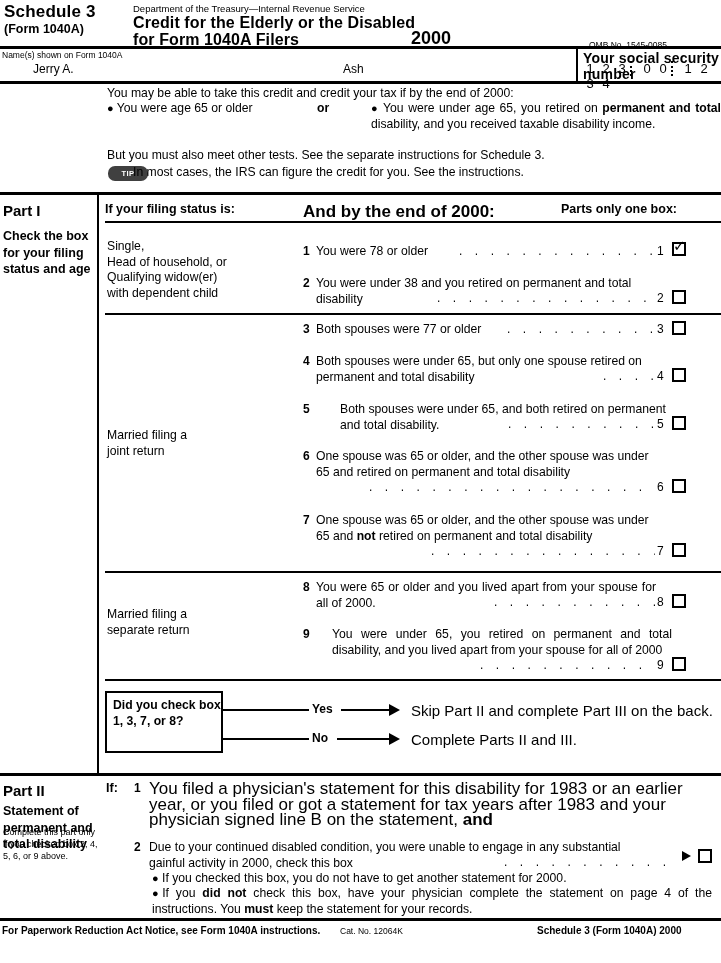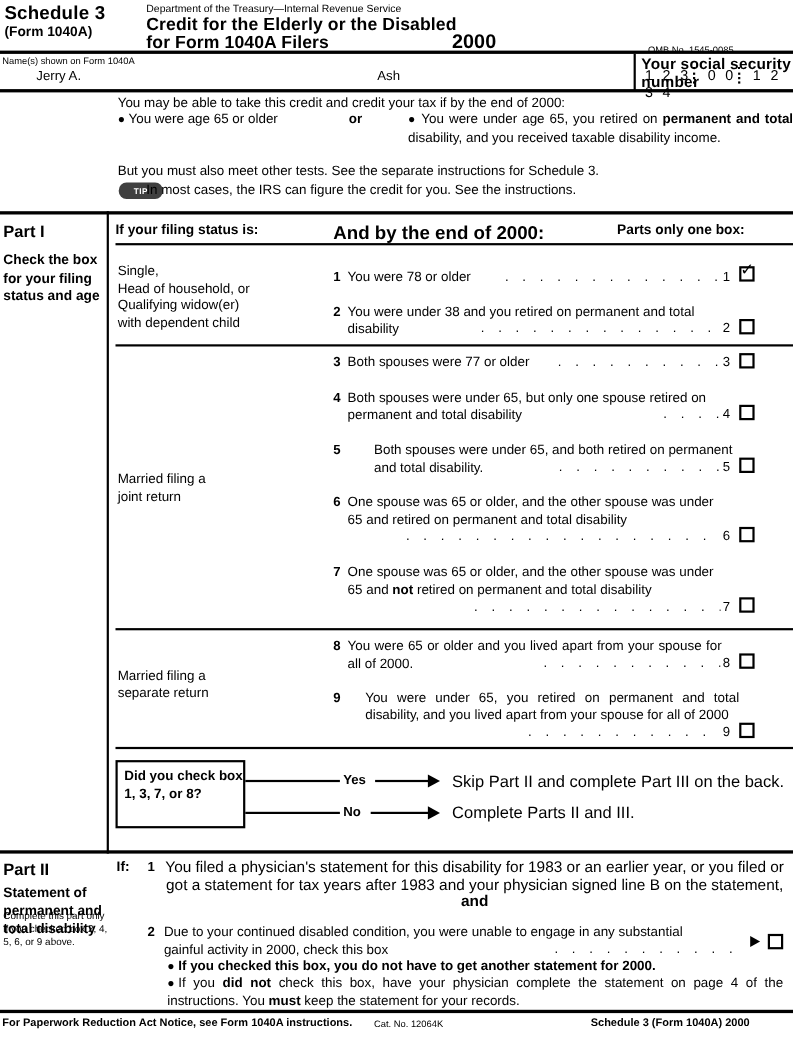--- a/index.html
+++ b/index.html
@@ -69,24 +69,24 @@
   #callout{position:absolute;left:105px;top:691px;width:118px;height:62px;border:2px solid #000;box-sizing:border-box;}
   #callout-text{position:absolute;left:6px;top:4px;font-size:12.2px;font-weight:bold;line-height:16px;}
   .flowline{position:absolute;height:2px;background:#000;}
   .flowlabel{position:absolute;font-size:12px;font-weight:bold;}
   .arrow{position:absolute;width:0;height:0;border-top:6px solid transparent;border-bottom:6px solid transparent;border-left:11px solid #000;}
   .flowdest{position:absolute;font-size:15px;}
 
   
   #p2-if{left:106px;top:781px;font-size:12.5px;font-weight:bold;}
   #p2-n1{left:134px;top:781px;font-size:12px;font-weight:bold;}
-  #p2-t1{left:149px;top:781px;font-size:14px;line-height:15.5px;width:565px;text-align:center;}
+  #p2-t1{left:149px;top:781px;font-size:17px;line-height:15.5px;width:565px;}
   #p2-n2{left:134px;top:840px;font-size:12px;font-weight:bold;}
   #p2-t2{left:149px;top:840px;font-size:12.2px;line-height:15.5px;width:480px;}
-  #p2-b1{left:152px;top:871px;font-size:12.2px;line-height:15.5px;font-weight:bold;}
+  #p2-b1{left:152px;top:871px;font-size:12.2px;line-height:15.5px;}
   #p2-b2{left:152px;top:886px;font-size:12.2px;line-height:15.5px;width:560px;text-align:justify;}
 
   
   #ft-left{left:2px;top:925px;font-size:10px;font-weight:bold;}
   #ft-mid{left:340px;top:926px;font-size:8.5px;}
   #ft-right{left:537px;top:925px;font-size:10px;font-weight:bold;}
 
   .bullet{font-size:11px;}
 </style>
 </head>

